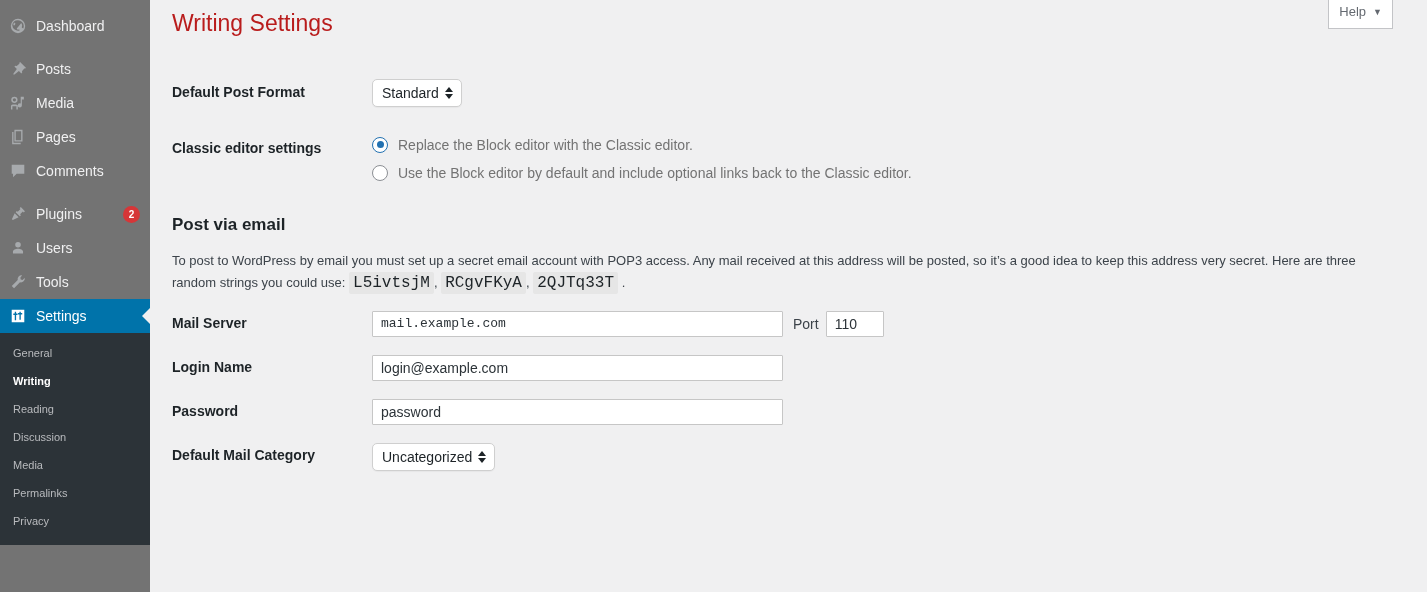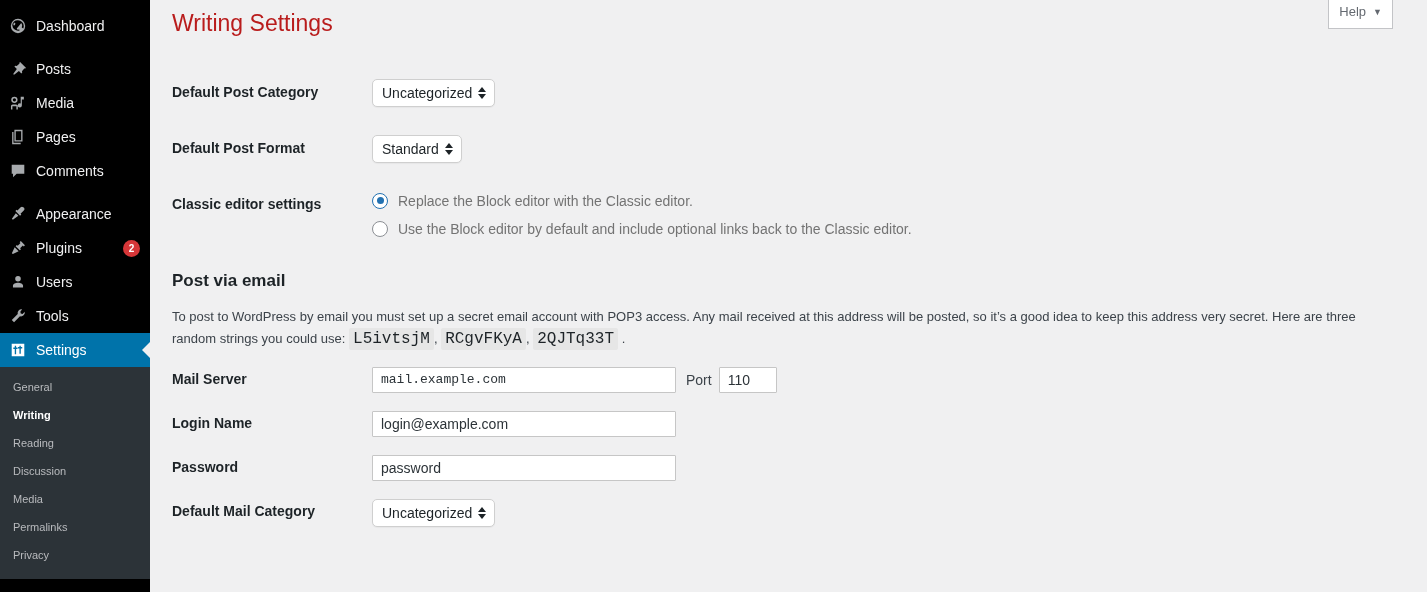--- a/index.html
+++ b/index.html
@@ -15,21 +15,21 @@
     width: 1427px; height: 592px;
     display: flex;
     background: #f0f0f1;
   }
 
   
   #adminmenu {
     width: 150px;
     min-width: 150px;
     height: 592px;
-    background: #000000;
+    background: #737373;
     color: #f0f0f1;
     position: relative;
     z-index: 5;
   }
   .menu-sep { height: 9px; }
 
   .menu-item {
     position: relative;
     display: flex;
     align-items: center;
@@ -258,21 +258,21 @@
     color: #2c3338;
     background: #fff;
     border: 1px solid #c6c6c6;
     border-radius: 1px;
     padding: 4px 8px;
     height: 26px;
     line-height: 18px;
     outline: none;
   }
   input.wp-text.mono { font-family: "Liberation Mono", monospace; font-size: 13px; }
-  .w-regular { width: 304px; }
+  .w-regular { width: 411px; }
   .w-small   { width: 58px; }
   .port-label {
     font-size: 14px;
     color: #3c434a;
     margin: 0 7px 0 10px;
     line-height: 26px;
   }
   .inline-row { display: flex; align-items: center; }
 </style>
 </head>
@@ -325,28 +325,20 @@
       <span class="m-ico">
         <svg width="18" height="18" viewBox="0 0 20 20" fill="currentColor">
             <path d="M3 3h14v10H8.5l-4 4v-4H3V3z"></path>
           </svg>
       </span>
       <span class="m-label">Comments</span>
     </div>
 
     <div class="menu-sep"></div>
 
-    <div class="menu-item">
-      <span class="m-ico">
-        <svg width="18" height="18" viewBox="0 0 20 20" fill="currentColor">
-            <path d="M15.8 2.6a2 2 0 00-2.8 0L9.4 6.2l-.9-.9-1.4 1.4L12.3 12l1.4-1.4-.9-.9 3.6-3.6a2 2 0 00-.6-3.5zM7.6 9.1l-4.4 6.1 1.1 1.1 6.1-4.4-2.8-2.8z"></path>
-          </svg>
-      </span>
-      <span class="m-label">Appearance</span>
-    </div>
 
     <div class="menu-item">
       <span class="m-ico">
         <svg width="18" height="18" viewBox="0 0 20 20" fill="currentColor">
             <path d="M13.1 2.2l-1.3 1.3 1 1-3.1 3.1-1-1L7.4 8l4.6 4.6 1.3-1.3-1-1 3.1-3.1 1 1 1.3-1.3-4.6-4.7zM6.3 9.3l-3.1 6.4 1.1 1.1 6.4-3.1-4.4-4.4z"></path>
           </svg>
       </span>
       <span class="m-label">Plugins</span>
       <span class="badge">2</span>
       <span style="width:10px"></span>
@@ -398,32 +390,20 @@
         <span class="caret">▼</span>
       </div>
     </div>
 
     <div class="wrap">
 
       <h1 class="page-title">Writing Settings</h1>
 
       <table class="form-table">
         <tbody>
-          <tr>
-            <th>Default Post Category</th>
-            <td>
-              <span class="wp-select">
-                <span>Uncategorized</span>
-                <span class="updown">
-                    <i class="up"></i>
-                    <i class="dn"></i>
-                  </span>
-              </span>
-            </td>
-          </tr>
 
           <tr>
             <th>Default Post Format</th>
             <td>
               <span class="wp-select">
                 <span>Standard</span>
                 <span class="updown">
                     <i class="up"></i>
                     <i class="dn"></i>
                   </span>

